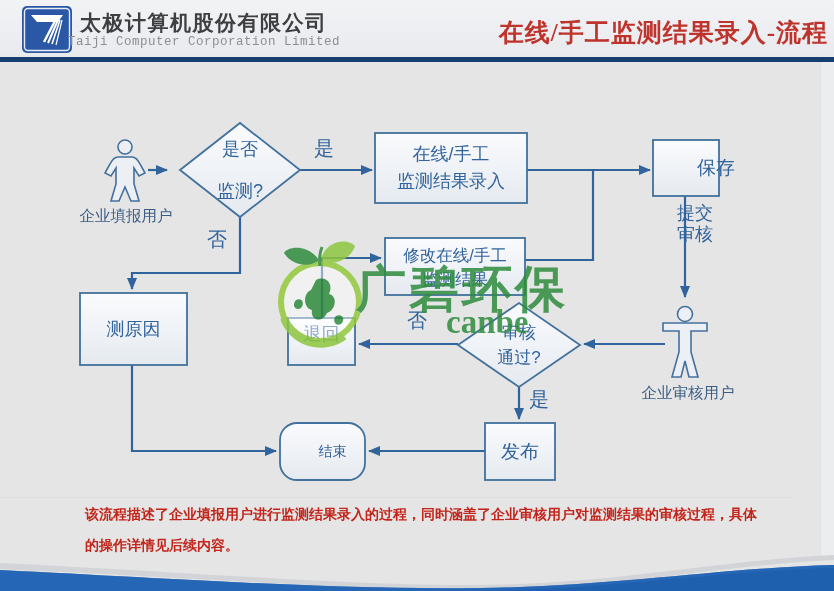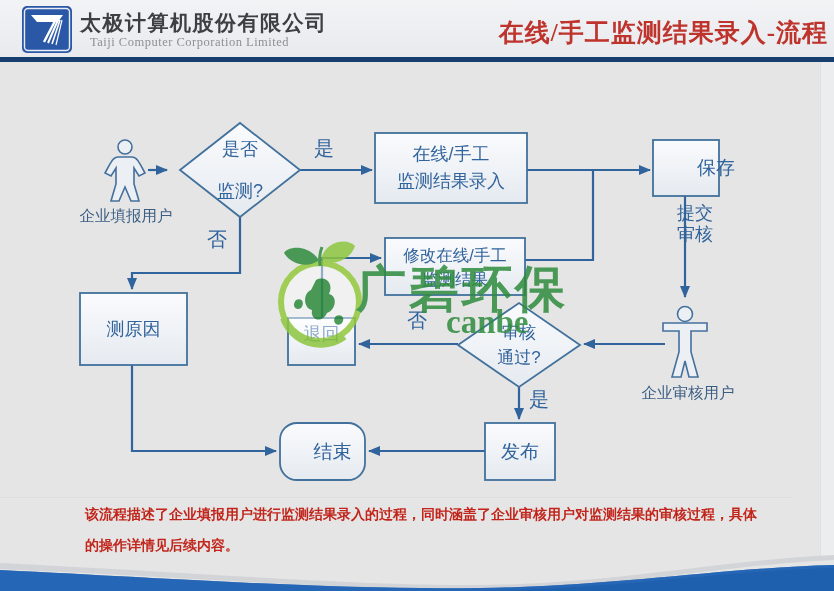--- a/index.html
+++ b/index.html
@@ -5,42 +5,42 @@
   html,body{margin:0;padding:0;background:#fff;}
   #slide{
     position:relative;width:834px;height:591px;overflow:hidden;background:#e5e5e5;
     font-family:"Liberation Sans",sans-serif;
   }
   
   .header{position:absolute;left:0;top:0;width:834px;height:57px;
     background:linear-gradient(180deg,#F2F3F5 0%,#E8EAEE 100%);}
   .logo{position:absolute;left:22px;top:6px;width:50px;height:47px;}
   .co-zh{position:absolute;left:80px;top:9px;font-size:21px;font-weight:bold;color:#3f3f41;letter-spacing:1.5px;}
-  .co-en{position:absolute;left:90px;top:35px;font-size:12.5px;color:#8f8f92;font-family:Liberation Serif, serif;letter-spacing:0.5px;}
+  .co-en{position:absolute;left:68px;top:35px;font-size:12.5px;color:#8f8f92;font-family:Liberation Mono, monospace;letter-spacing:0.5px;}
   .slide-title{position:absolute;right:6px;top:16px;font-size:25px;font-weight:bold;color:#BE332C;
     font-family:"Liberation Serif",serif;letter-spacing:1px;}
   .divider{position:absolute;left:0;top:57px;width:834px;height:5px;background:#163E6E;}
   .right-strip{position:absolute;left:820px;top:62px;width:14px;height:494px;background:#ECEDEF;border-left:1px solid #DFE1E4;}
   .faint-rule{position:absolute;left:0;top:497px;width:792px;height:1px;background:#DCDEE0;}
   
   .flow-svg{position:absolute;left:0;top:0;z-index:1;}
   .nl{position:absolute;z-index:2;display:flex;flex-direction:column;align-items:center;justify-content:center;
       color:#31639C;text-align:center;}
   .nl span{display:block;}
   .lab{position:absolute;z-index:2;color:#31639C;font-size:20px;}
   .actor-label{position:absolute;z-index:2;color:#3C5E85;font-size:15.5px;text-align:center;}
   
   .nl-d1{left:180px;top:123px;width:120px;height:94px;font-size:18px;line-height:27px;gap:15px;}
   .nl-entry{left:375px;top:133px;width:152px;height:70px;font-size:18px;line-height:27px;}
   .nl-save{left:683px;top:140px;width:66px;height:56px;font-size:19px;}
   .nl-modify{left:385px;top:238px;width:140px;height:57px;font-size:16.5px;line-height:24px;}
   .nl-return{left:288px;top:318px;width:67px;height:31px;font-size:18px;}
   .nl-d2{left:458px;top:303px;width:122px;height:84px;font-size:17px;line-height:25px;}
   .nl-publish{left:485px;top:423px;width:70px;height:57px;font-size:19px;}
-  .nl-end{left:280px;top:423px;width:105px;height:57px;font-size:19px;}
+  .nl-end{left:280px;top:423px;width:105px;height:57px;font-size:14px;}
   .nl-add{left:80px;top:293px;width:107px;height:72px;font-size:18px;line-height:28px;}
   .lab-submit{left:655px;top:203px;width:58px;text-align:right;font-size:18px;line-height:21px;}
   
   .watermark{position:absolute;left:270px;top:240px;width:290px;height:120px;z-index:5;opacity:0.85;pointer-events:none;}
   .wm-zh{position:absolute;left:86px;top:16px;font-size:50px;font-weight:bold;color:#2E8B3D;letter-spacing:3px;white-space:nowrap;}
   .wm-en{position:absolute;left:176px;top:64px;font-size:33px;font-weight:bold;color:#2E8B3D;font-family:"Liberation Serif",serif;}
   
   .footer-note{position:absolute;left:85px;top:499px;width:672px;z-index:2;
     font-size:14px;line-height:31px;font-weight:bold;color:#C2251B;
     font-family:"Liberation Serif",serif;word-break:break-all;}

